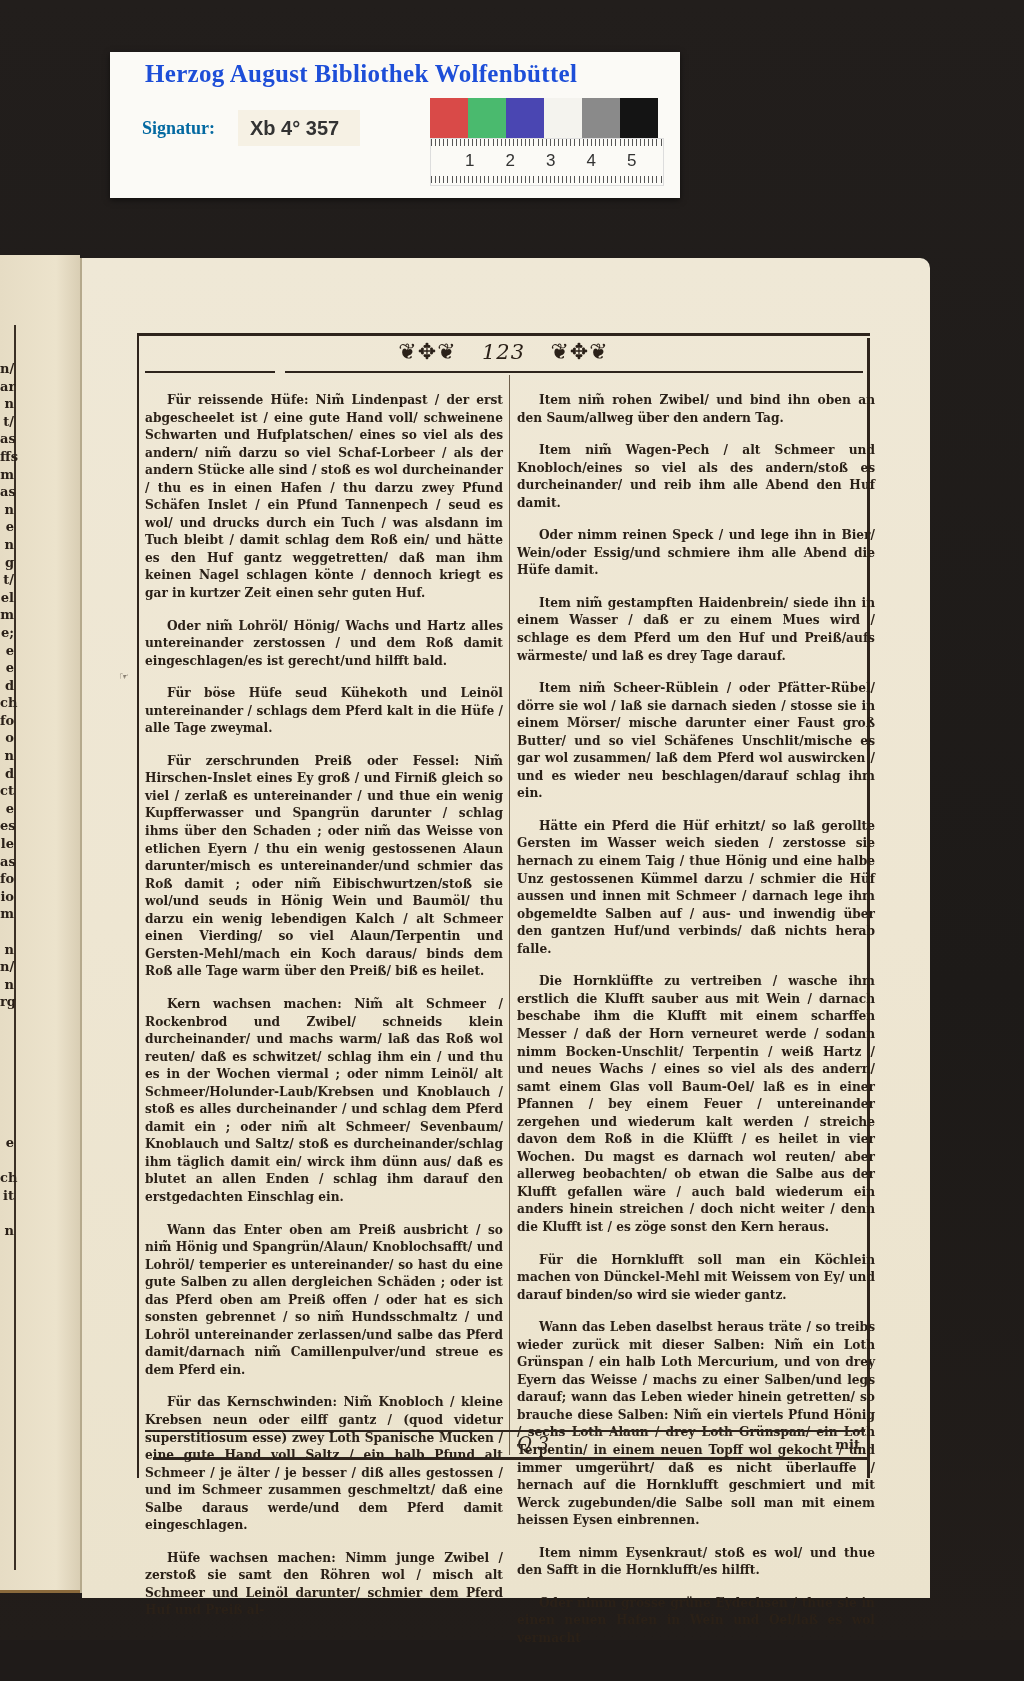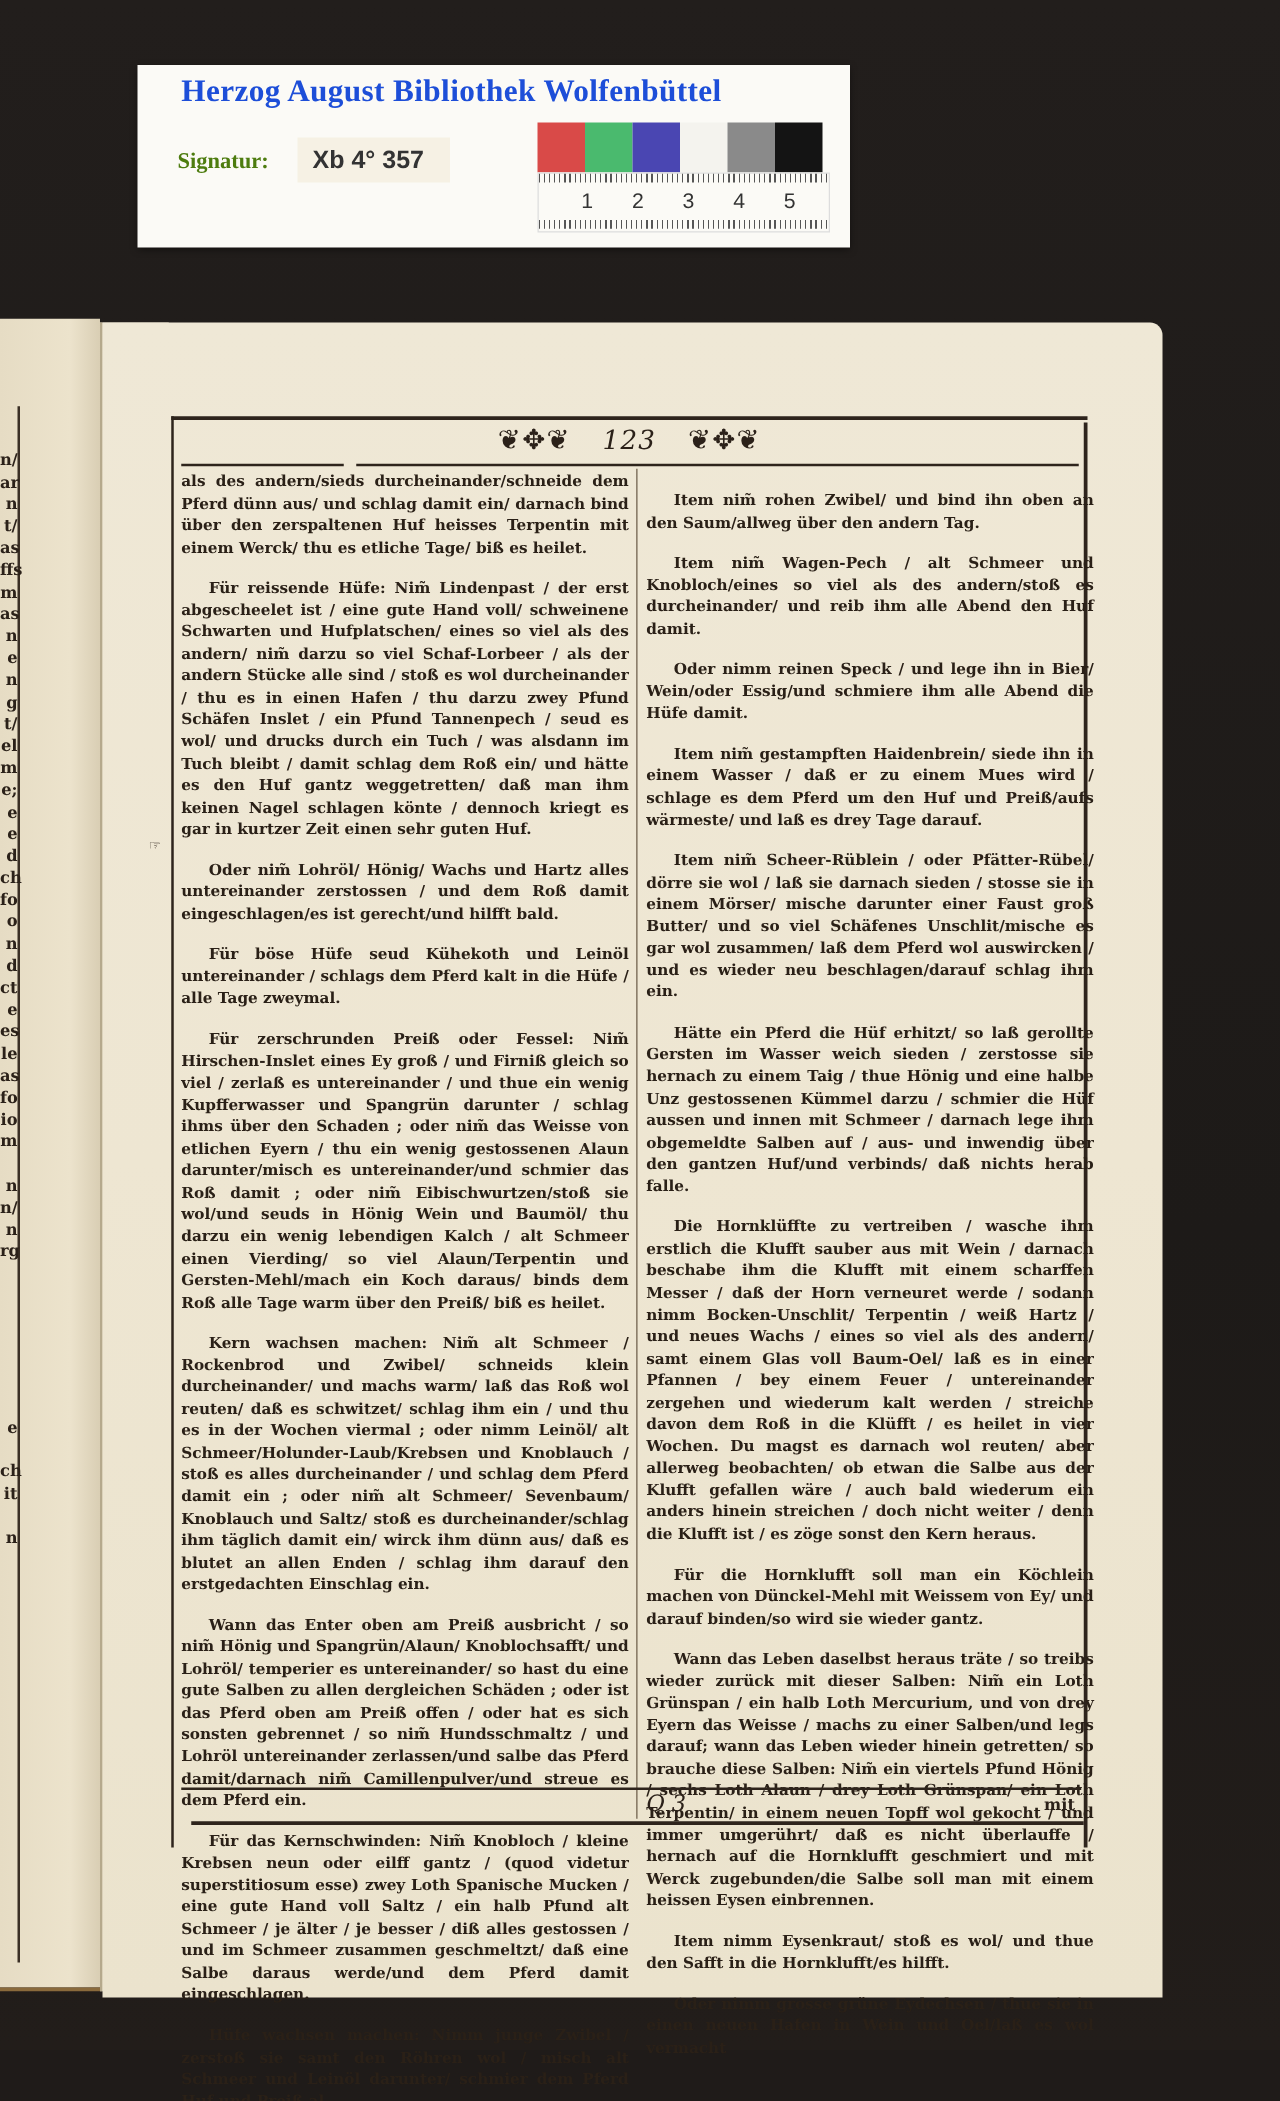--- a/index.html
+++ b/index.html
@@ -83,21 +83,21 @@
   .card {
     position:absolute; left:110px; top:52px; width:570px; height:146px;
     background:#fbfaf6; box-shadow:0 2px 6px rgba(0,0,0,.5);
   }
   .card-title {
     position:absolute; left:35px; top:8px; font-family:"Liberation Serif", serif;
     font-weight:bold; font-size:25px; color:#1d4ed8; letter-spacing:.3px; white-space:nowrap;
   }
   .card-sig-label {
     position:absolute; left:32px; top:66px; font-family:"Liberation Serif", serif;
-    font-weight:bold; font-size:18px; color:#4d7c0f;text-align:right;
+    font-weight:bold; font-size:18px; color:#0369a1;text-align:right;
   }
   .card-sig-value {
     position:absolute; left:128px; top:58px; width:110px; height:36px; padding-left:12px;
     background:#f6f1e4; font-family:"Liberation Sans", sans-serif; font-weight:bold;
     font-size:20px; color:#333; line-height:36px;
   }
   .swatches { position:absolute; left:320px; top:46px; height:40px; display:flex; }
   .swatch { width:38px; height:40px; }
   .ruler {
     position:absolute; left:320px; top:86px; width:232px; height:46px;
@@ -203,21 +203,20 @@
 
     <div class="running-head">
       <span class="orn">❦✥❦</span>
       <span class="pageno">123</span>
       <span class="orn">❦✥❦</span>
     </div>
     <div class="head-rule-l"></div>
     <div class="head-rule-r"></div>
 
     <div class="column col-left" id="col-left">
-        <p class="para">als des andern/sieds durcheinander/schneide dem Pferd dünn aus/ und schlag damit ein/ darnach bind über den zerspaltenen Huf heisses Terpentin mit einem Werck/ thu es etliche Tage/ biß es heilet.</p>
         <p class="para indent gap">Für reissende Hüfe: Nim̃ Lindenpast / der erst abgescheelet ist / eine gute Hand voll/ schweinene Schwarten und Hufplatschen/ eines so viel als des andern/ nim̃ darzu so viel Schaf-Lorbeer / als der andern Stücke alle sind / stoß es wol durcheinander / thu es in einen Hafen / thu darzu zwey Pfund Schäfen Inslet / ein Pfund Tannenpech / seud es wol/ und drucks durch ein Tuch / was alsdann im Tuch bleibt / damit schlag dem Roß ein/ und hätte es den Huf gantz weggetretten/ daß man ihm keinen Nagel schlagen könte / dennoch kriegt es gar in kurtzer Zeit einen sehr guten Huf.</p>
         <p class="para indent gap">Oder nim̃ Lohröl/ Hönig/ Wachs und Hartz alles untereinander zerstossen / und dem Roß damit eingeschlagen/es ist gerecht/und hilfft bald.</p>
         <p class="para indent gap">Für böse Hüfe seud Kühekoth und Leinöl untereinander / schlags dem Pferd kalt in die Hüfe / alle Tage zweymal.</p>
         <p class="para indent gap">Für zerschrunden Preiß oder Fessel: Nim̃ Hirschen-Inslet eines Ey groß / und Firniß gleich so viel / zerlaß es untereinander / und thue ein wenig Kupfferwasser und Spangrün darunter / schlag ihms über den Schaden ; oder nim̃ das Weisse von etlichen Eyern / thu ein wenig gestossenen Alaun darunter/misch es untereinander/und schmier das Roß damit ; oder nim̃ Eibischwurtzen/stoß sie wol/und seuds in Hönig Wein und Baumöl/ thu darzu ein wenig lebendigen Kalch / alt Schmeer einen Vierding/ so viel Alaun/Terpentin und Gersten-Mehl/mach ein Koch daraus/ binds dem Roß alle Tage warm über den Preiß/ biß es heilet.</p>
         <p class="para indent gap">Kern wachsen machen: Nim̃ alt Schmeer / Rockenbrod und Zwibel/ schneids klein durcheinander/ und machs warm/ laß das Roß wol reuten/ daß es schwitzet/ schlag ihm ein / und thu es in der Wochen viermal ; oder nimm Leinöl/ alt Schmeer/Holunder-Laub/Krebsen und Knoblauch / stoß es alles durcheinander / und schlag dem Pferd damit ein ; oder nim̃ alt Schmeer/ Sevenbaum/ Knoblauch und Saltz/ stoß es durcheinander/schlag ihm täglich damit ein/ wirck ihm dünn aus/ daß es blutet an allen Enden / schlag ihm darauf den erstgedachten Einschlag ein.</p>
         <p class="para indent gap">Wann das Enter oben am Preiß ausbricht / so nim̃ Hönig und Spangrün/Alaun/ Knoblochsafft/ und Lohröl/ temperier es untereinander/ so hast du eine gute Salben zu allen dergleichen Schäden ; oder ist das Pferd oben am Preiß offen / oder hat es sich sonsten gebrennet / so nim̃ Hundsschmaltz / und Lohröl untereinander zerlassen/und salbe das Pferd damit/darnach nim̃ Camillenpulver/und streue es dem Pferd ein.</p>
         <p class="para indent gap">Für das Kernschwinden: Nim̃ Knobloch / kleine Krebsen neun oder eilff gantz / (quod videtur superstitiosum esse) zwey Loth Spanische Mucken / eine gute Hand voll Saltz / ein halb Pfund alt Schmeer / je älter / je besser / diß alles gestossen / und im Schmeer zusammen geschmeltzt/ daß eine Salbe daraus werde/und dem Pferd damit eingeschlagen.</p>
         <p class="para indent gap">Hüfe wachsen machen: Nimm junge Zwibel / zerstoß sie samt den Röhren wol / misch alt Schmeer und Leinöl darunter/ schmier dem Pferd Huf und Preiß al-</p>
       </div>
     <div class="col-divider"></div>

